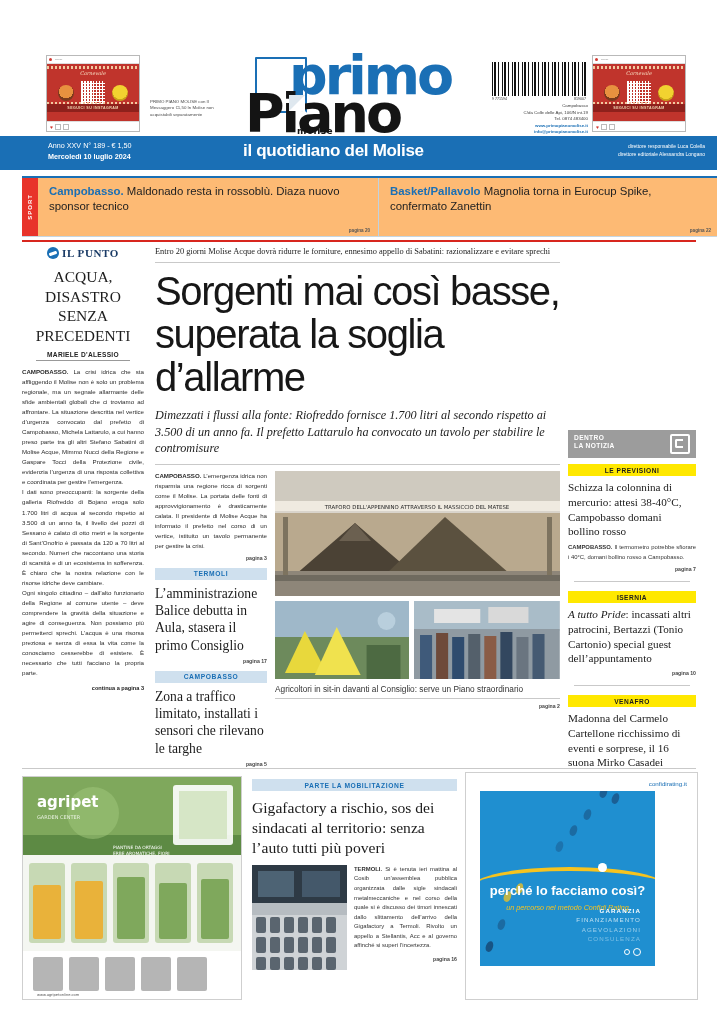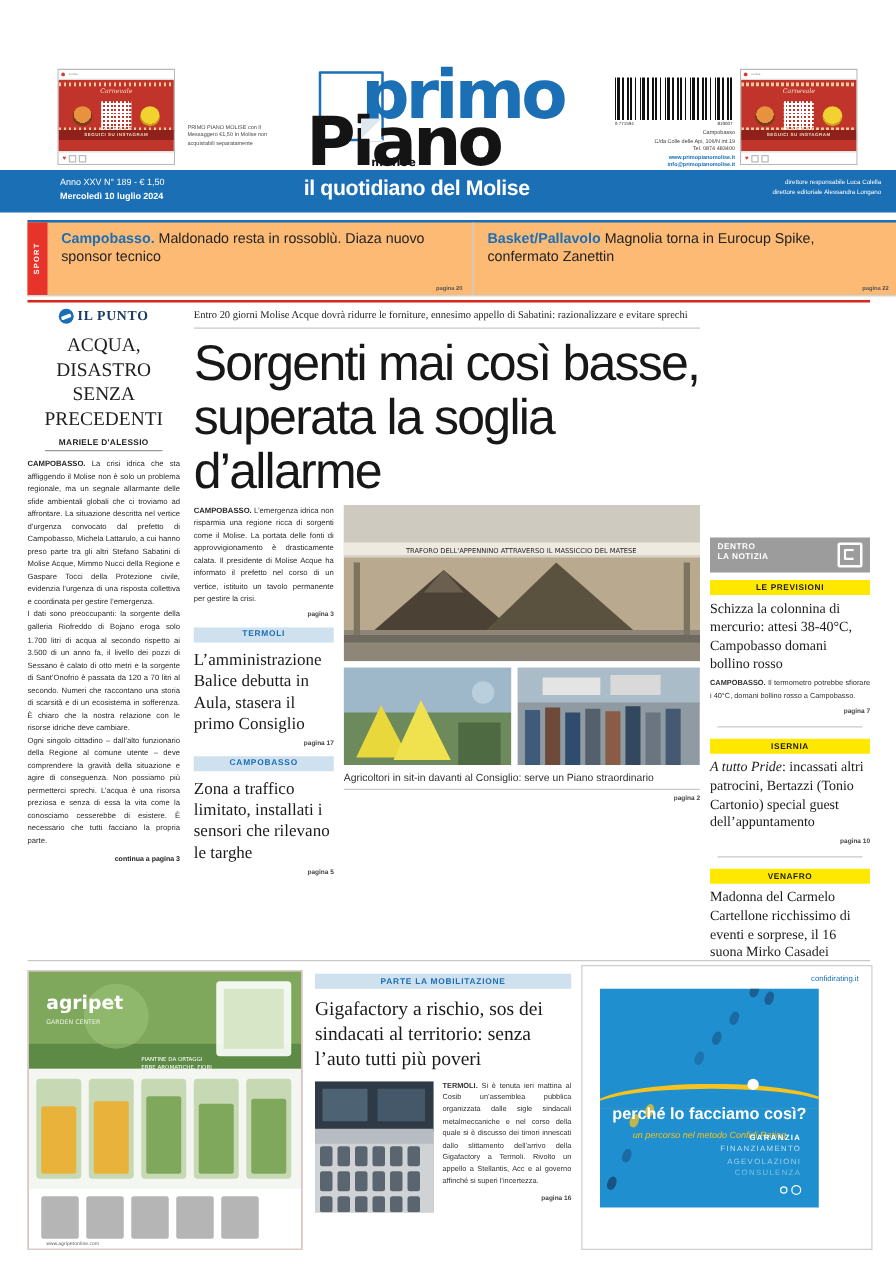--- a/index.html
+++ b/index.html
@@ -273,20 +273,21 @@
     </div>
     <div class="contin">continua a pagina 3</div>
   </div>
 
   <div class="colB">
     <div class="kicker">Entro 20 giorni Molise Acque dovrà ridurre le forniture, ennesimo appello di Sabatini: razionalizzare e evitare sprechi</div>
     <div class="headline">
       <div>Sorgenti mai così basse,</div>
       <div>superata la soglia d’allarme</div>
     </div>
+    <div class="subhead">Dimezzati i flussi alla fonte: Riofreddo fornisce 1.700 litri al secondo rispetto ai 3.500 di un anno fa. Il prefetto Lattarulo ha convocato un tavolo per stabilire le contromisure</div>
 
     <div class="b-grid">
       <div class="b-left">
         <div class="bodytext">
           <p><b>CAMPOBASSO.</b><span> L’emergenza idrica non risparmia una regione ricca di sorgenti come il Molise. La portata delle fonti di approvvigionamento è drasticamente calata. Il presidente di Molise Acque ha informato il prefetto nel corso di un vertice, istituito un tavolo permanente per gestire la crisi.</span></p>
         </div>
         <div class="pgref">pagina 3</div>
 
         <span class="lbl">TERMOLI</span>
         <div class="serifhead">L’amministrazione Balice debutta in Aula, stasera il primo Consiglio</div>

